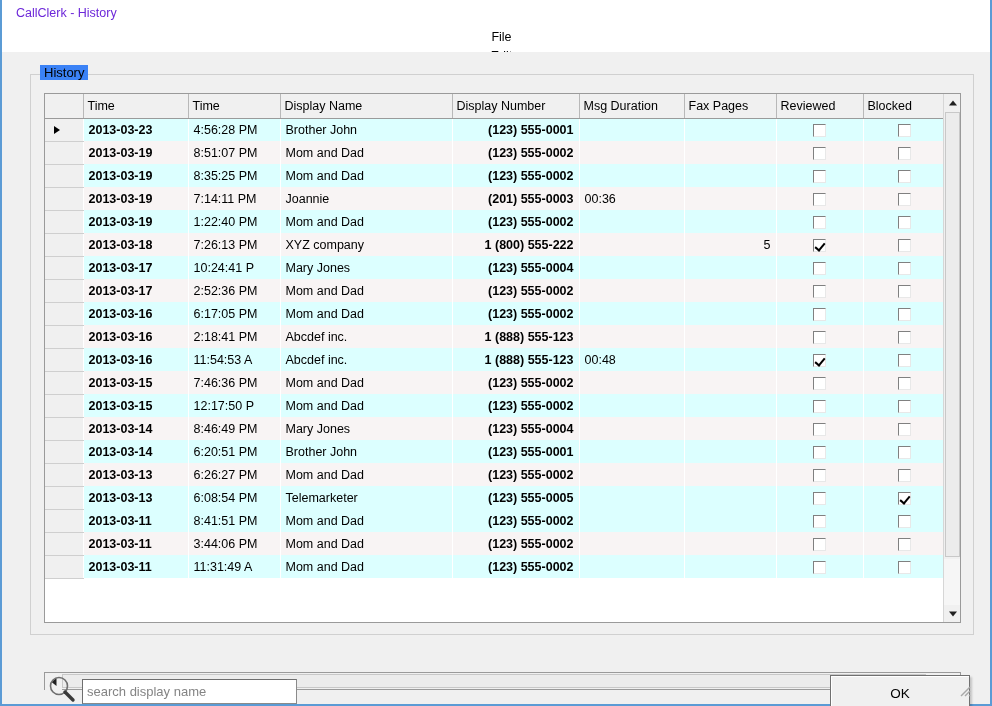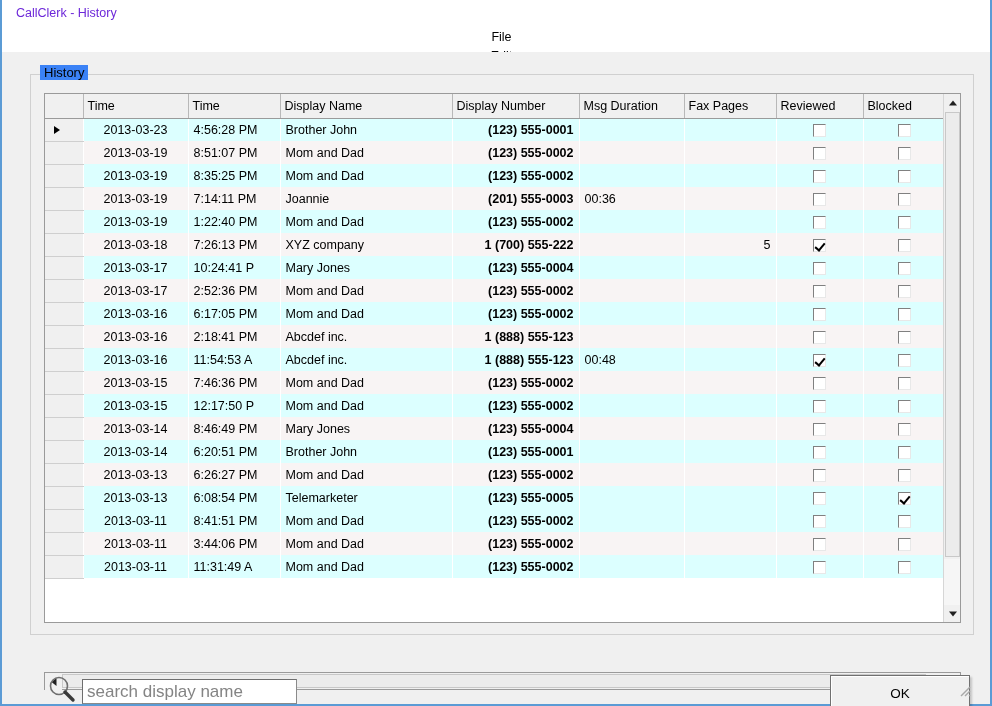--- a/index.html
+++ b/index.html
@@ -119,21 +119,21 @@
   th.rowhdr { border-bottom: 1px solid #9a9a9a; }
   .rowmarker {
     position: absolute;
     left: 9px; top: 50%;
     transform: translateY(-50%);
     width: 0; height: 0;
     border-left: 6px solid #000;
     border-top: 4px solid transparent;
     border-bottom: 4px solid transparent;
   }
-  td.c-date  { text-align: center; padding-left: 8px; }
+  td.c-date  { text-align: left; padding-left: 8px; font-weight: bold; }
   td.c-time  { padding-right: 9px; }
   td.c-name  { text-align: left; padding-left: 8px; margin-left: 9px; }
   td.c-num   { text-align: right; padding-right: 8px; font-weight: bold; }
   td.c-dur   { text-align: left; padding-right: 22px; }
   td.c-fax   { text-align: right; padding-right: 14px; }
   td.c-chk   { text-align: center; }
   
   .cbox {
     display: inline-block;
     width: 13px; height: 13px;
@@ -243,21 +243,21 @@
   }
   #search-input {
     position: absolute;
     left: 52px; top: 27px;
     width: 215px; height: 25px;
     border: 1px solid #8a8a8a;
     border-top-color: #6e6e6e;
     border-left-color: #6e6e6e;
     background: #ffffff;
     font-family: "Liberation Sans", sans-serif;
-    font-size: 17px;
+    font-size: 13px;
     color: #808080;
     padding: 0 4px;
     outline: none;
   }
   #search-input::placeholder { color: #848484; opacity: 1; }
   #ok-button {
     position: absolute;
     left: 800px; top: 23px;
     width: 140px; height: 36px;
     background: #f0f0f0;
@@ -379,21 +379,21 @@
               <td class="c-dur"></td>
               <td class="c-fax"></td>
               <td class="c-chk"><span class="cbox"></span></td>
               <td class="c-chk"><span class="cbox"></span></td>
             </tr>
             <tr class="row-b">
               <td class="rowhdr"></td>
               <td class="c-date">2013-03-18</td>
               <td class="c-time">7:26:13 PM</td>
               <td class="c-name">XYZ company</td>
-              <td class="c-num">1 (700) 555-222</td>
+              <td class="c-num">1 (800) 555-222</td>
               <td class="c-dur"></td>
               <td class="c-fax">5</td>
               <td class="c-chk"><span class="cbox checked"></span></td>
               <td class="c-chk"><span class="cbox"></span></td>
             </tr>
             <tr class="row-a">
               <td class="rowhdr"></td>
               <td class="c-date">2013-03-17</td>
               <td class="c-time">10:24:41 P</td>
               <td class="c-name">Mary Jones</td>

